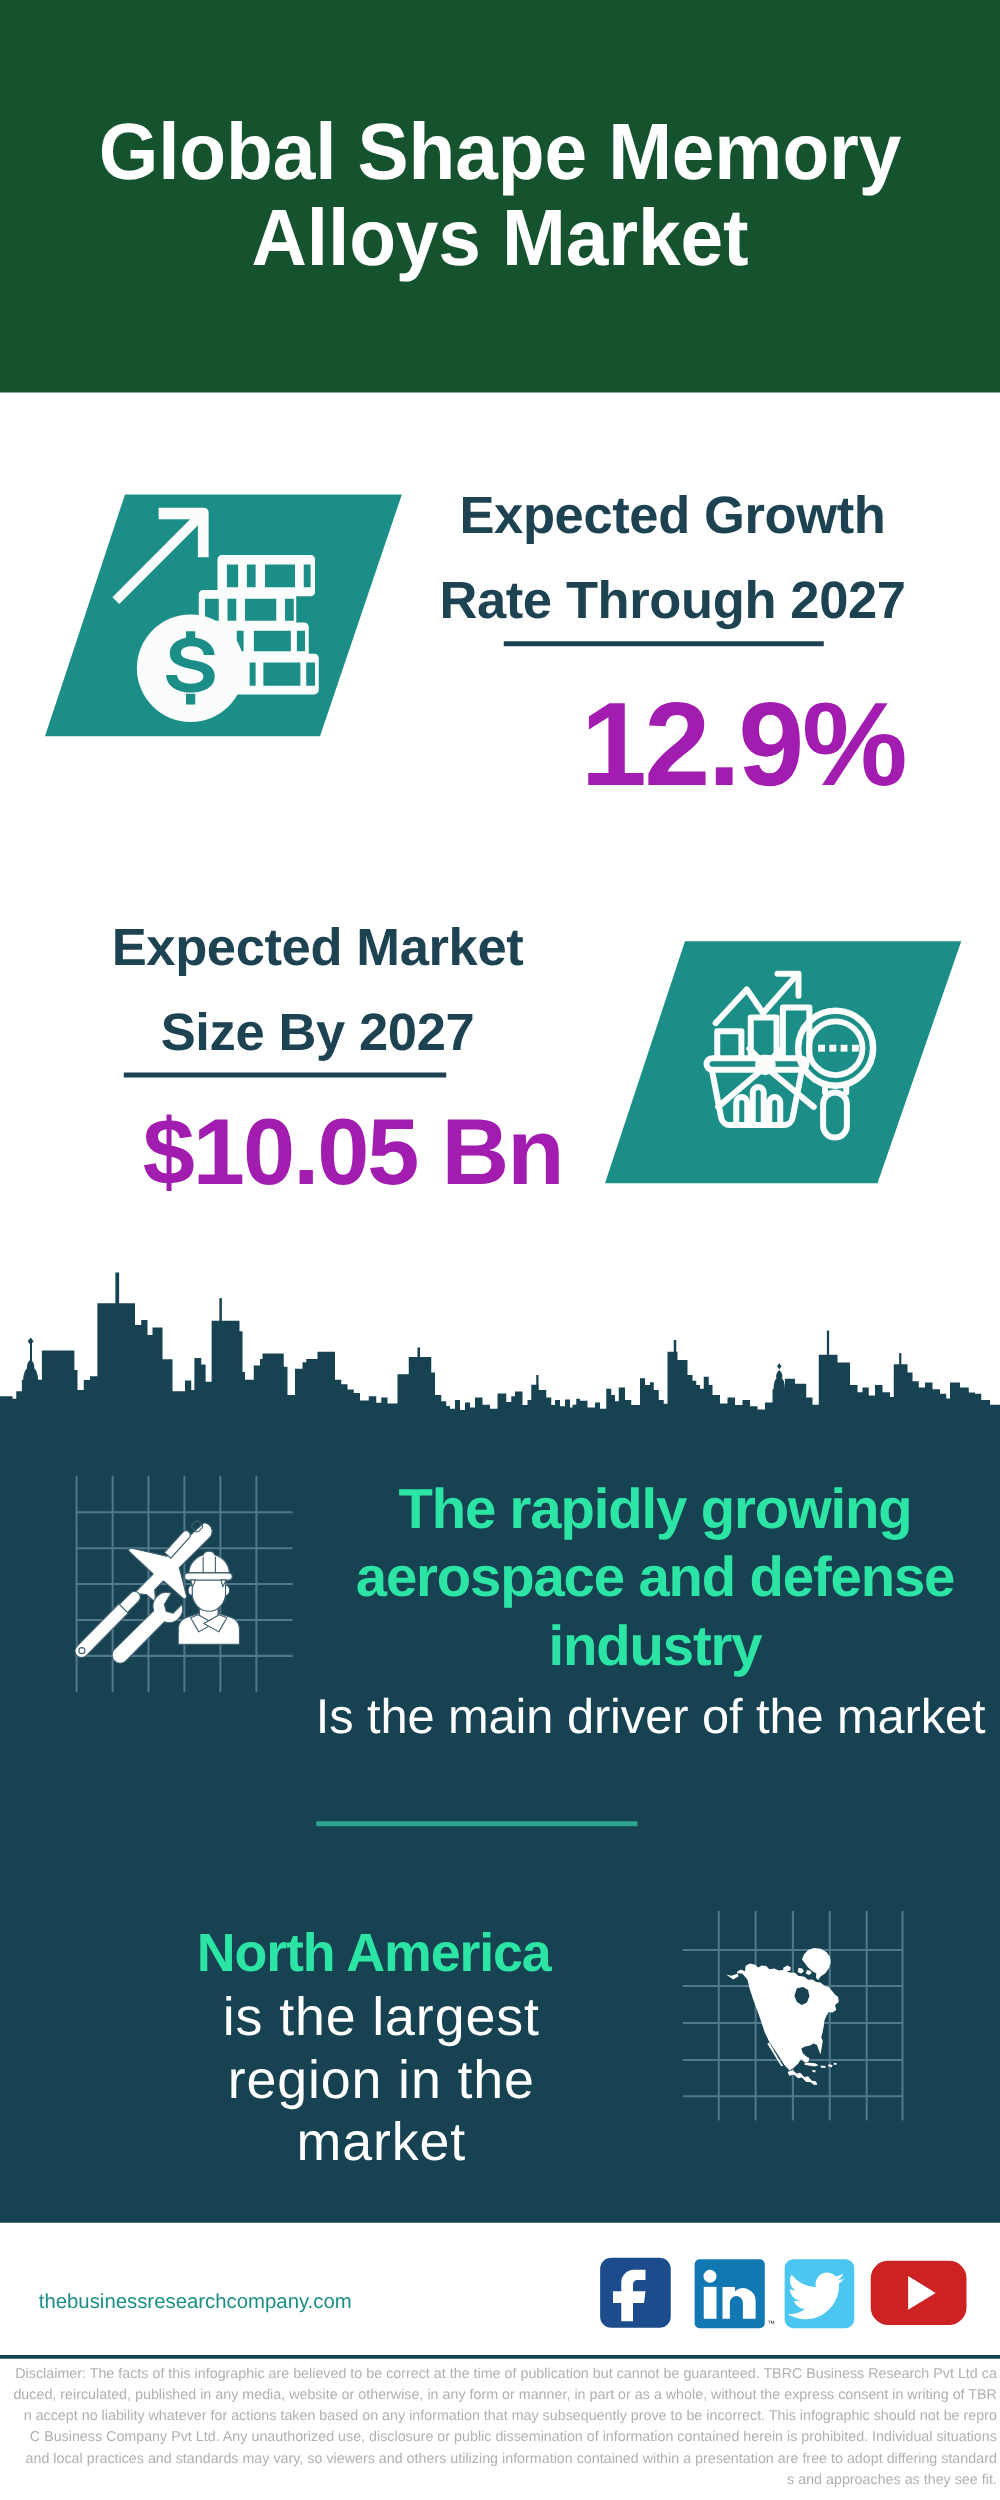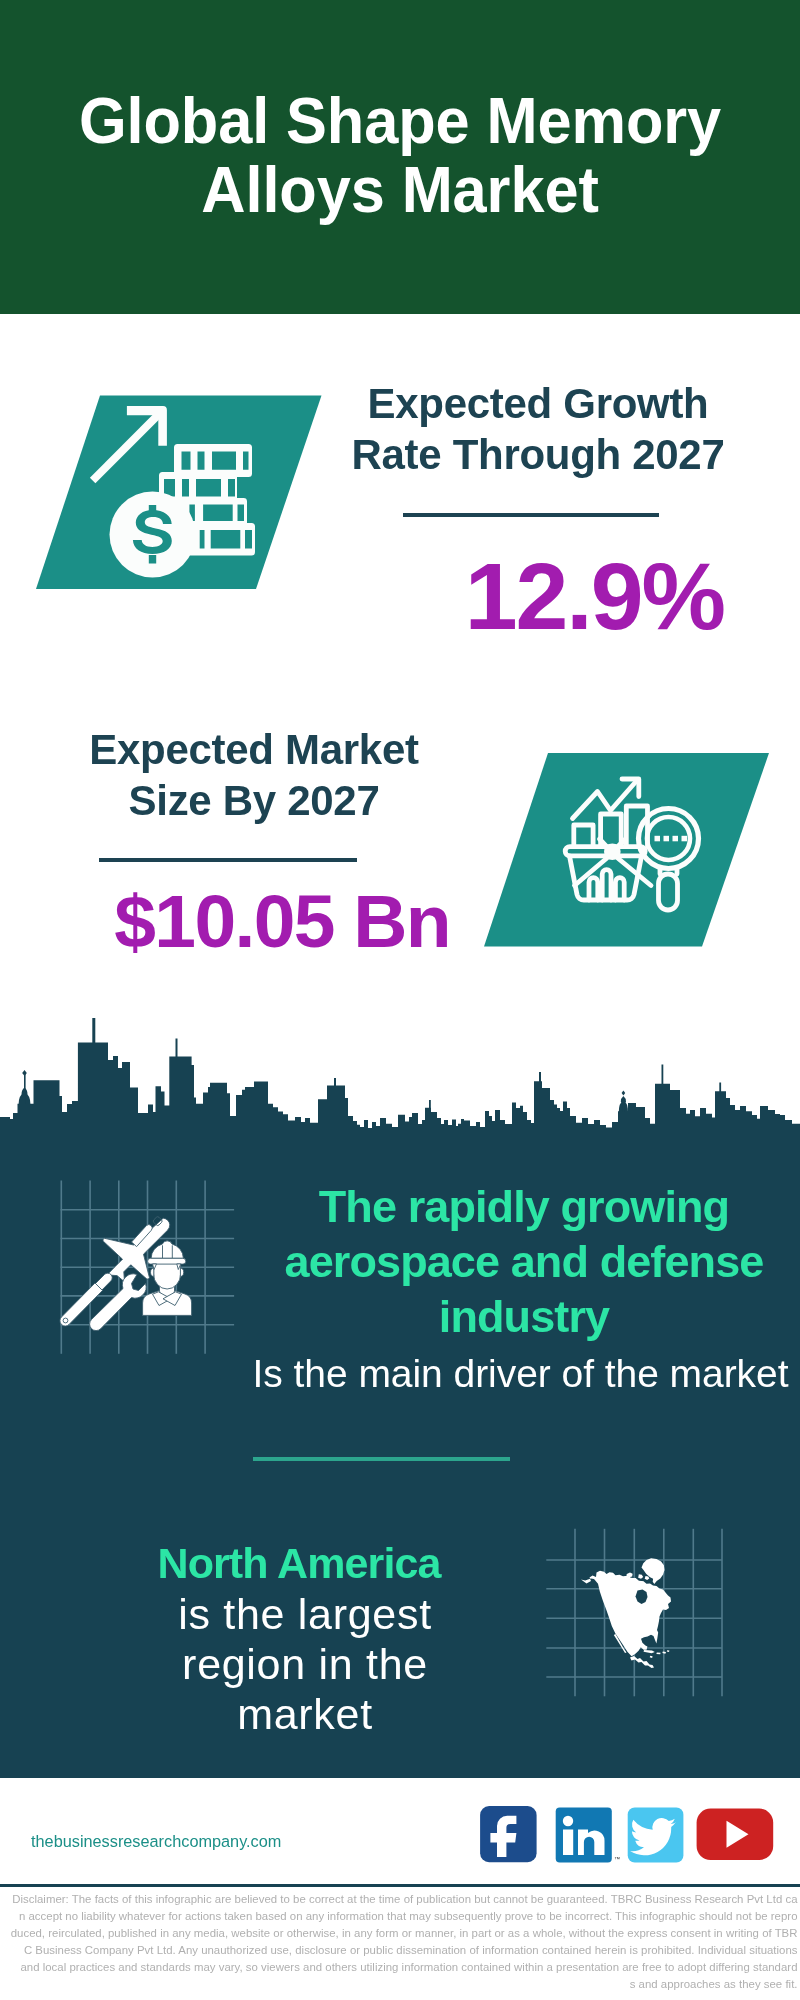--- a/index.html
+++ b/index.html
@@ -9,21 +9,21 @@
 
   
   .header{position:absolute;left:0;top:0;width:800px;height:314px;background:#14532d;}
   .header-title{position:absolute;left:0;top:87px;width:800px;
     color:#ffffff;font-size:64px;font-weight:bold;line-height:68.5px;
     text-align:center;letter-spacing:-0.1px;white-space:pre-line;
     transform:scaleX(0.958);transform-origin:400px 0;}
 
   
   .stat-title{position:absolute;color:#1d4352;font-size:42px;font-weight:bold;
-    line-height:51px;text-align:center;white-space:pre-line;letter-spacing:-0.3px;}
+    line-height:68px;text-align:center;white-space:pre-line;letter-spacing:-0.3px;}
   .rule{position:absolute;height:4px;background:#1d4352;}
   .stat-value{position:absolute;color:#a21caf;font-size:95px;font-weight:bold;
     line-height:95px;text-align:right;letter-spacing:-2px;}
   .para{position:absolute;}
 
   
   .dark{position:absolute;left:0;width:800px;background:#174252;}
   .skyline{position:absolute;left:0;width:800px;}
 
   .blk-text{position:absolute;text-align:center;line-height:1.22;}
@@ -328,19 +328,19 @@
       <g>
         <rect x="696.6" y="1808.6" width="76.6" height="51.4" rx="14" fill="#cd2222"></rect>
         <path d="M726.5,1820.8 L748.5,1834.3 L726.5,1847.8 Z" fill="#ffffff"></path>
       </g>
     </svg>
   </div>
 
   <div class="footline" style="top:1884px;height:3px;"></div>
   <div class="disc" style="left:7.5px;top:1891px;width:790px;font-size:11.4px;line-height:17px;letter-spacing:0.02px;white-space:nowrap;">
     <div>Disclaimer: The facts of this infographic are believed to be correct at the time of publication but cannot be guaranteed. TBRC Business Research Pvt Ltd ca</div>
+    <div>duced, reirculated, published in any media, website or otherwise, in any form or manner, in part or as a whole, without the express consent in writing of TBR</div>
     <div>n accept no liability whatever for actions taken based on any information that may subsequently prove to be incorrect. This infographic should not be repro</div>
-    <div>duced, reirculated, published in any media, website or otherwise, in any form or manner, in part or as a whole, without the express consent in writing of TBR</div>
     <div>C Business Company Pvt Ltd. Any unauthorized use, disclosure or public dissemination of information contained herein is prohibited. Individual situations</div>
     <div>and local practices and standards may vary, so viewers and others utilizing information contained within a presentation are free to adopt differing standard</div>
     <div>s and approaches as they see fit.</div>
   </div>
 </div>
 
 </body></html>

